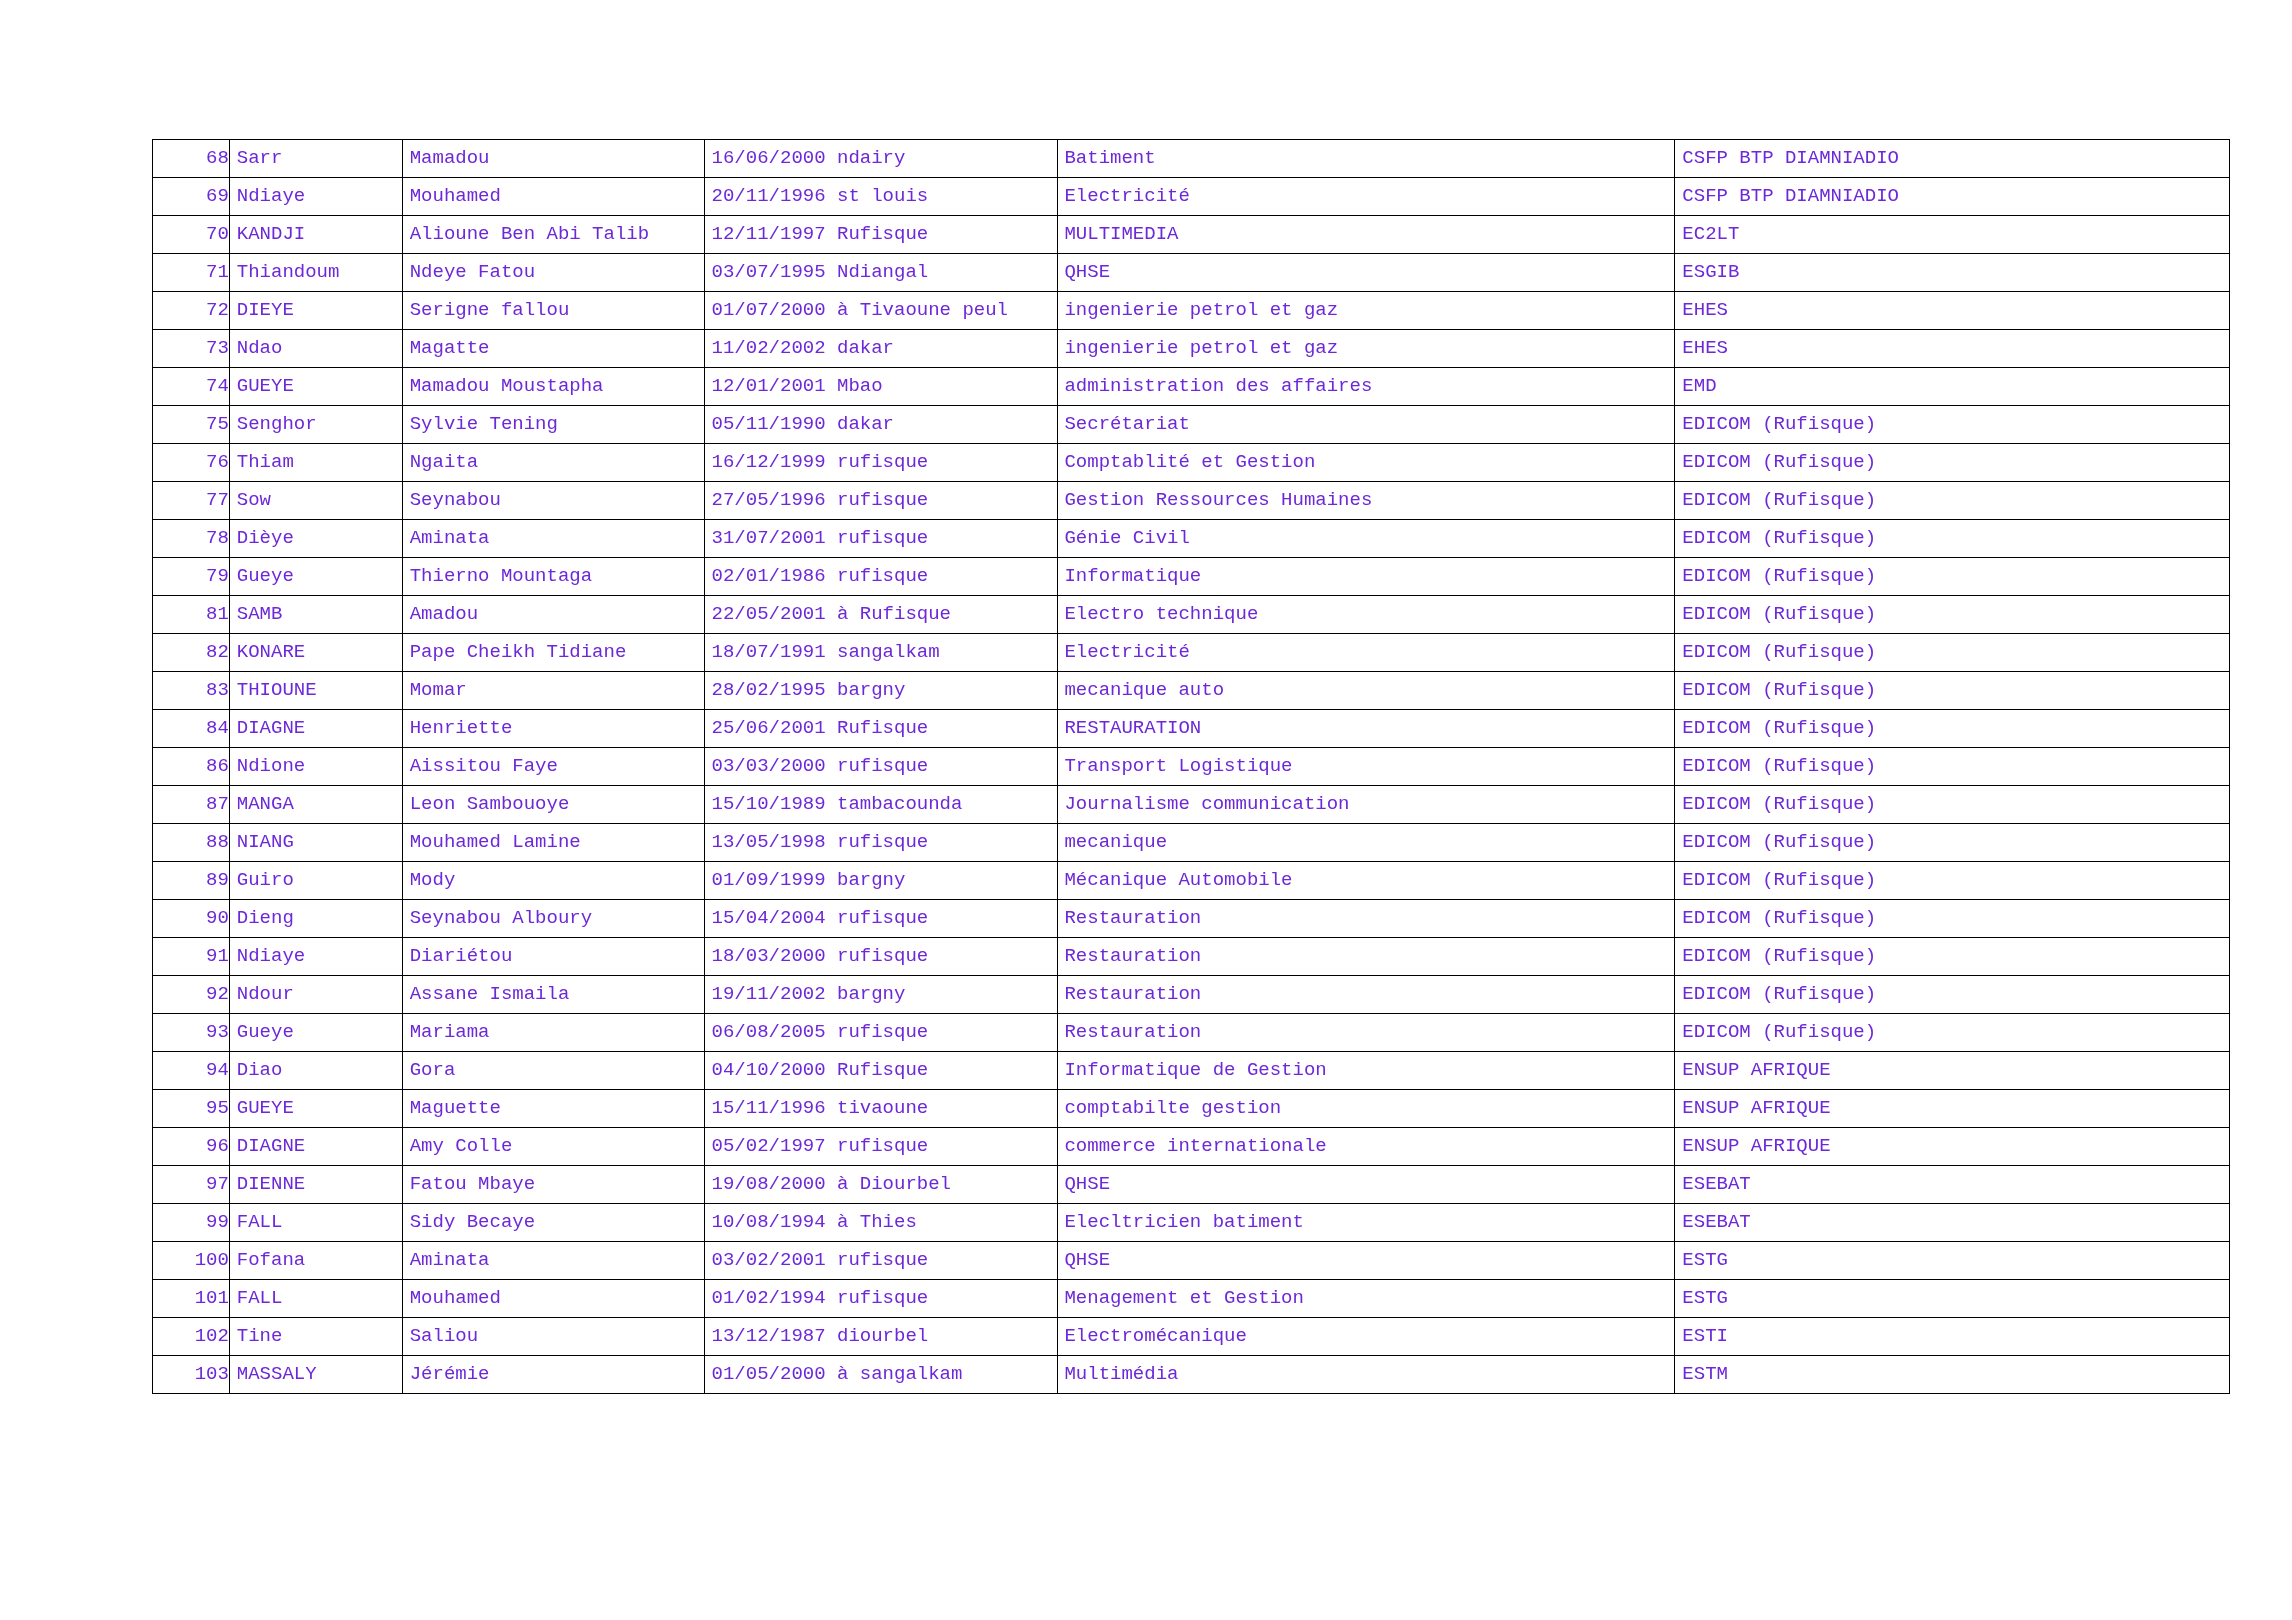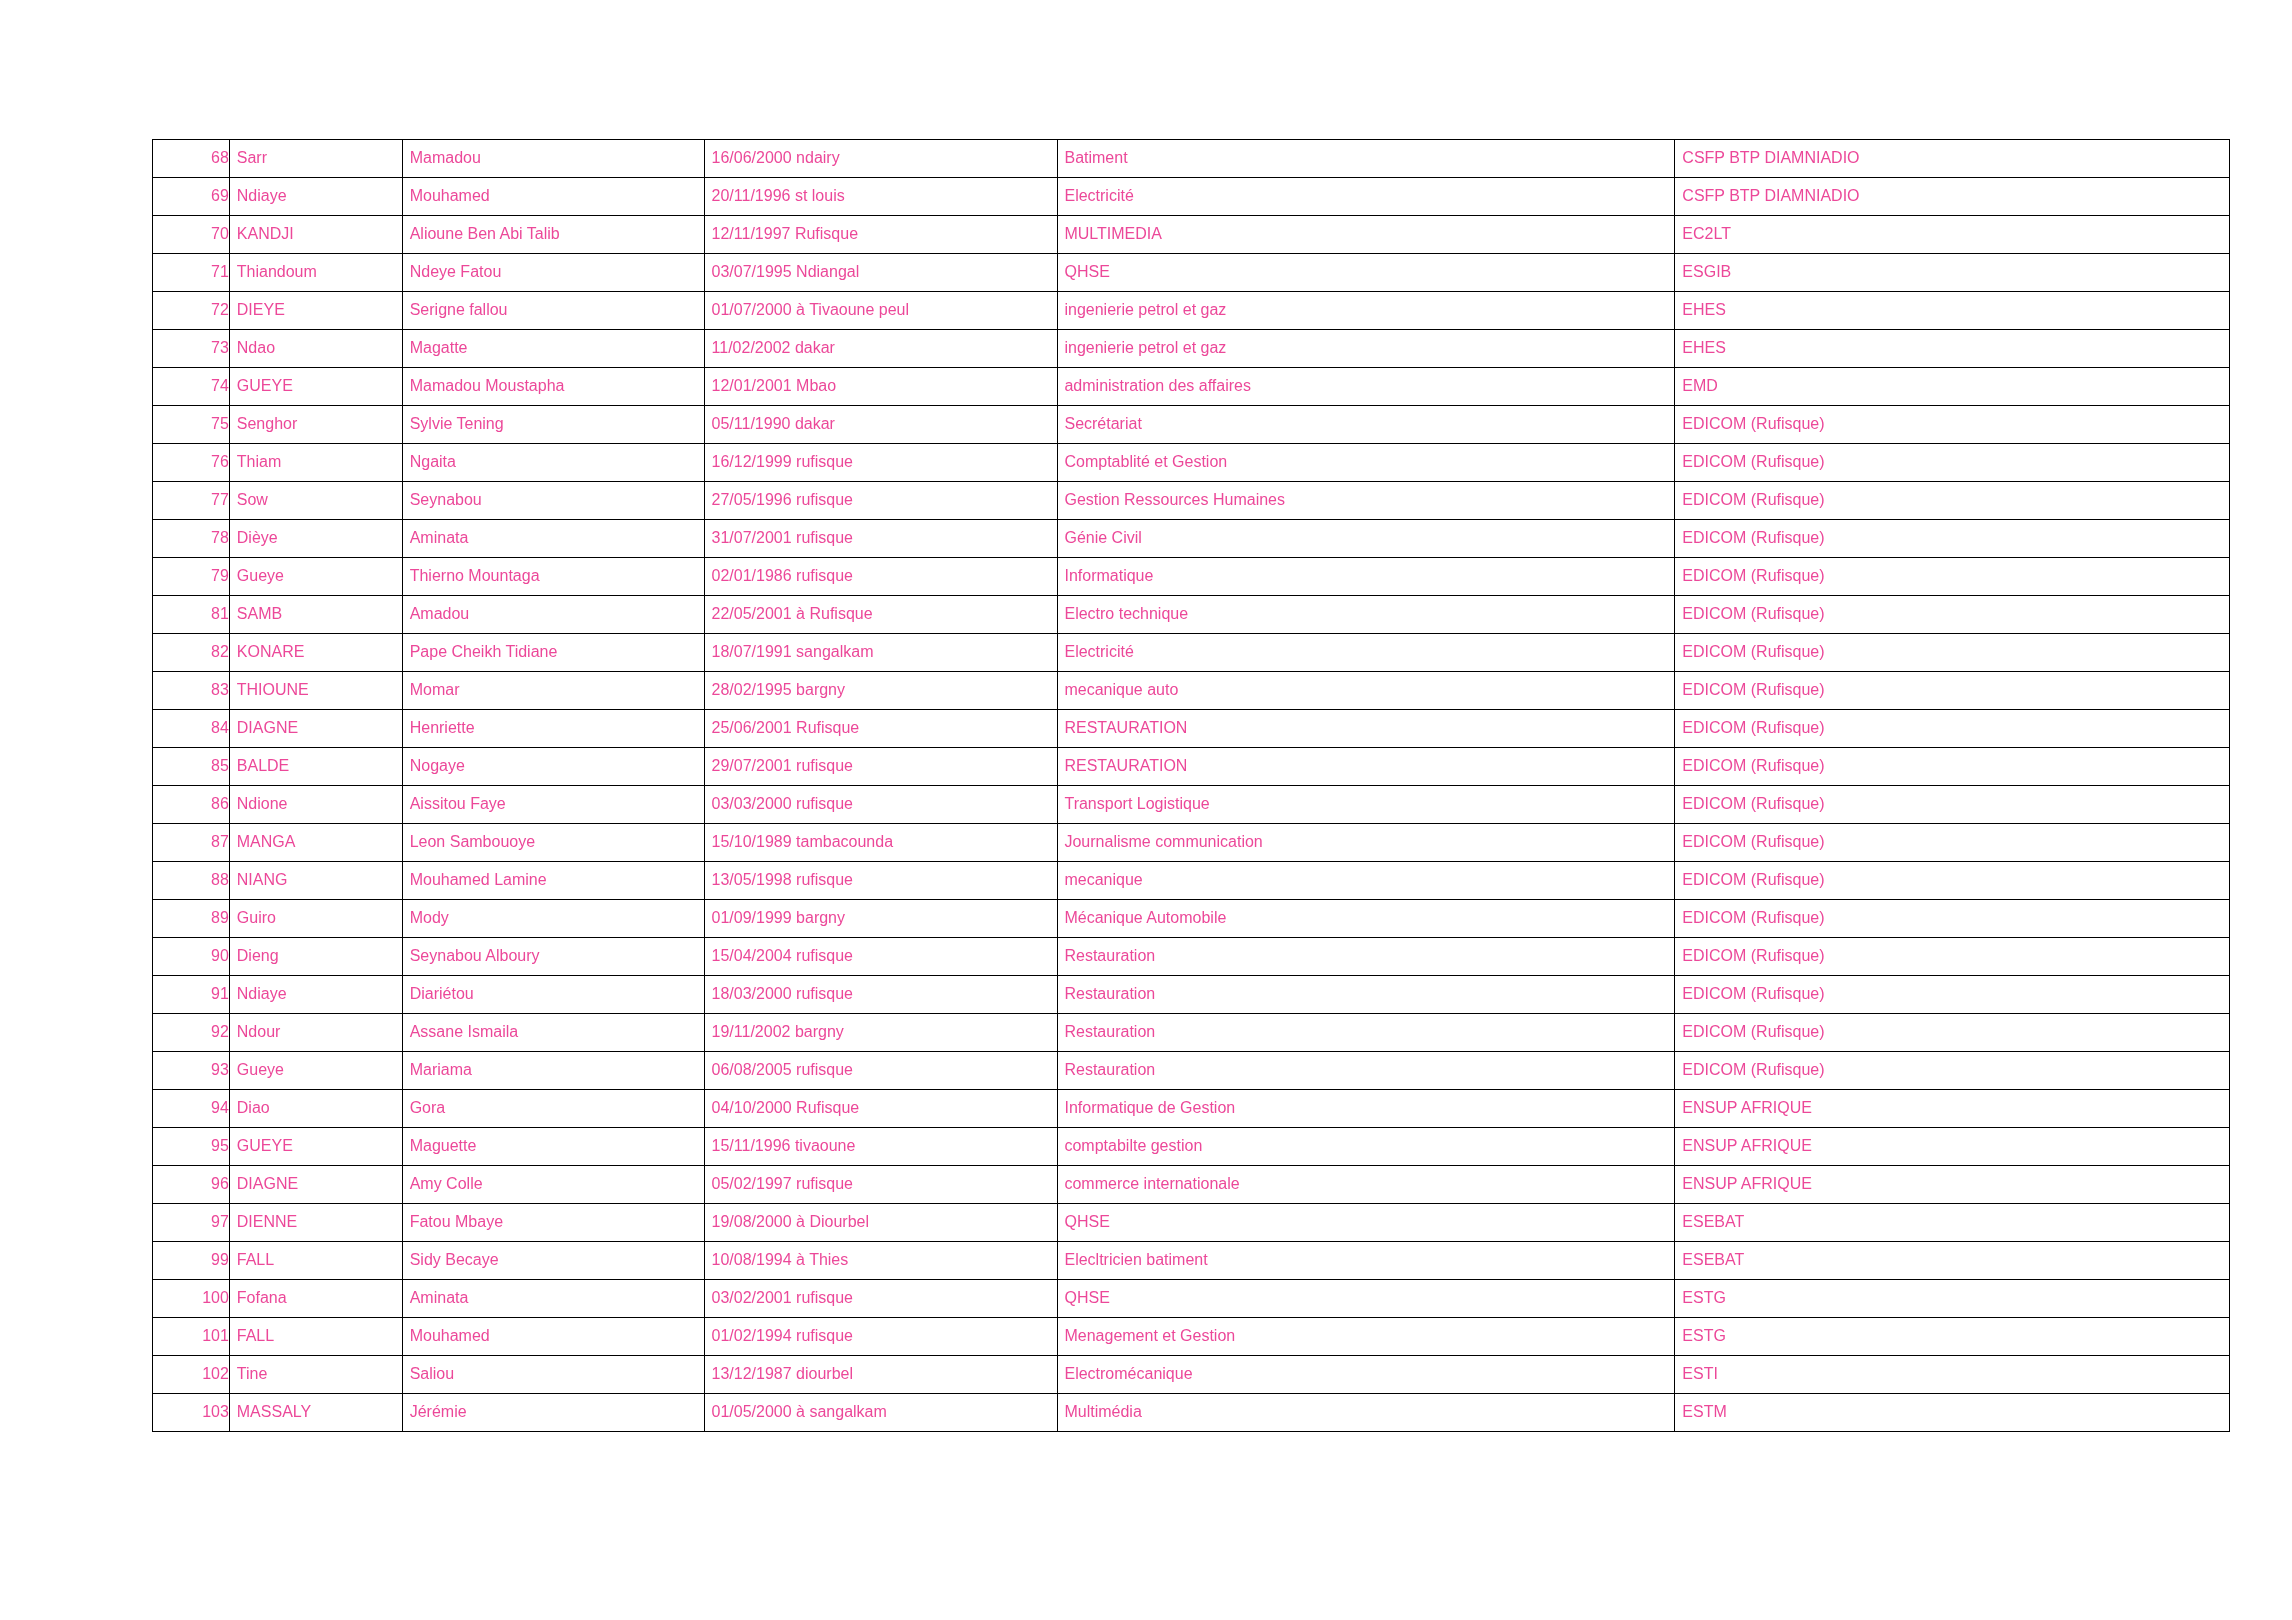--- a/index.html
+++ b/index.html
@@ -23,22 +23,23 @@
   .table-wrap {
     position: absolute;
     left: 152px;
     top: 139px;
     width: 2029px;
   }
   table.roster {
     border-collapse: collapse;
     table-layout: fixed;
     width: 2029px;
-    font-size: 16px;
-    color: #ec4899;
+    font-size: 19px;
+    color: #6d28d9;
+    font-family: Liberation Mono, monospace;
   }
   table.roster td {
     border: 1.5px solid #000000;
     height: 37px;
     padding: 0 0 0 6.9px;
     line-height: 1.15;
     vertical-align: middle;
     white-space: nowrap;
     overflow: hidden;
   }
@@ -182,28 +183,20 @@
           </tr>
           <tr>
             <td class="c-num">84</td>
             <td class="c-last">DIAGNE</td>
             <td class="c-first">Henriette</td>
             <td class="c-birth">25/06/2001 Rufisque</td>
             <td class="c-field">RESTAURATION</td>
             <td class="c-school">EDICOM (Rufisque)</td>
           </tr>
           <tr>
-            <td class="c-num">85</td>
-            <td class="c-last">BALDE</td>
-            <td class="c-first">Nogaye</td>
-            <td class="c-birth">29/07/2001 rufisque</td>
-            <td class="c-field">RESTAURATION</td>
-            <td class="c-school">EDICOM (Rufisque)</td>
-          </tr>
-          <tr>
             <td class="c-num">86</td>
             <td class="c-last">Ndione</td>
             <td class="c-first">Aissitou Faye</td>
             <td class="c-birth">03/03/2000 rufisque</td>
             <td class="c-field">Transport Logistique</td>
             <td class="c-school">EDICOM (Rufisque)</td>
           </tr>
           <tr>
             <td class="c-num">87</td>
             <td class="c-last">MANGA</td>

